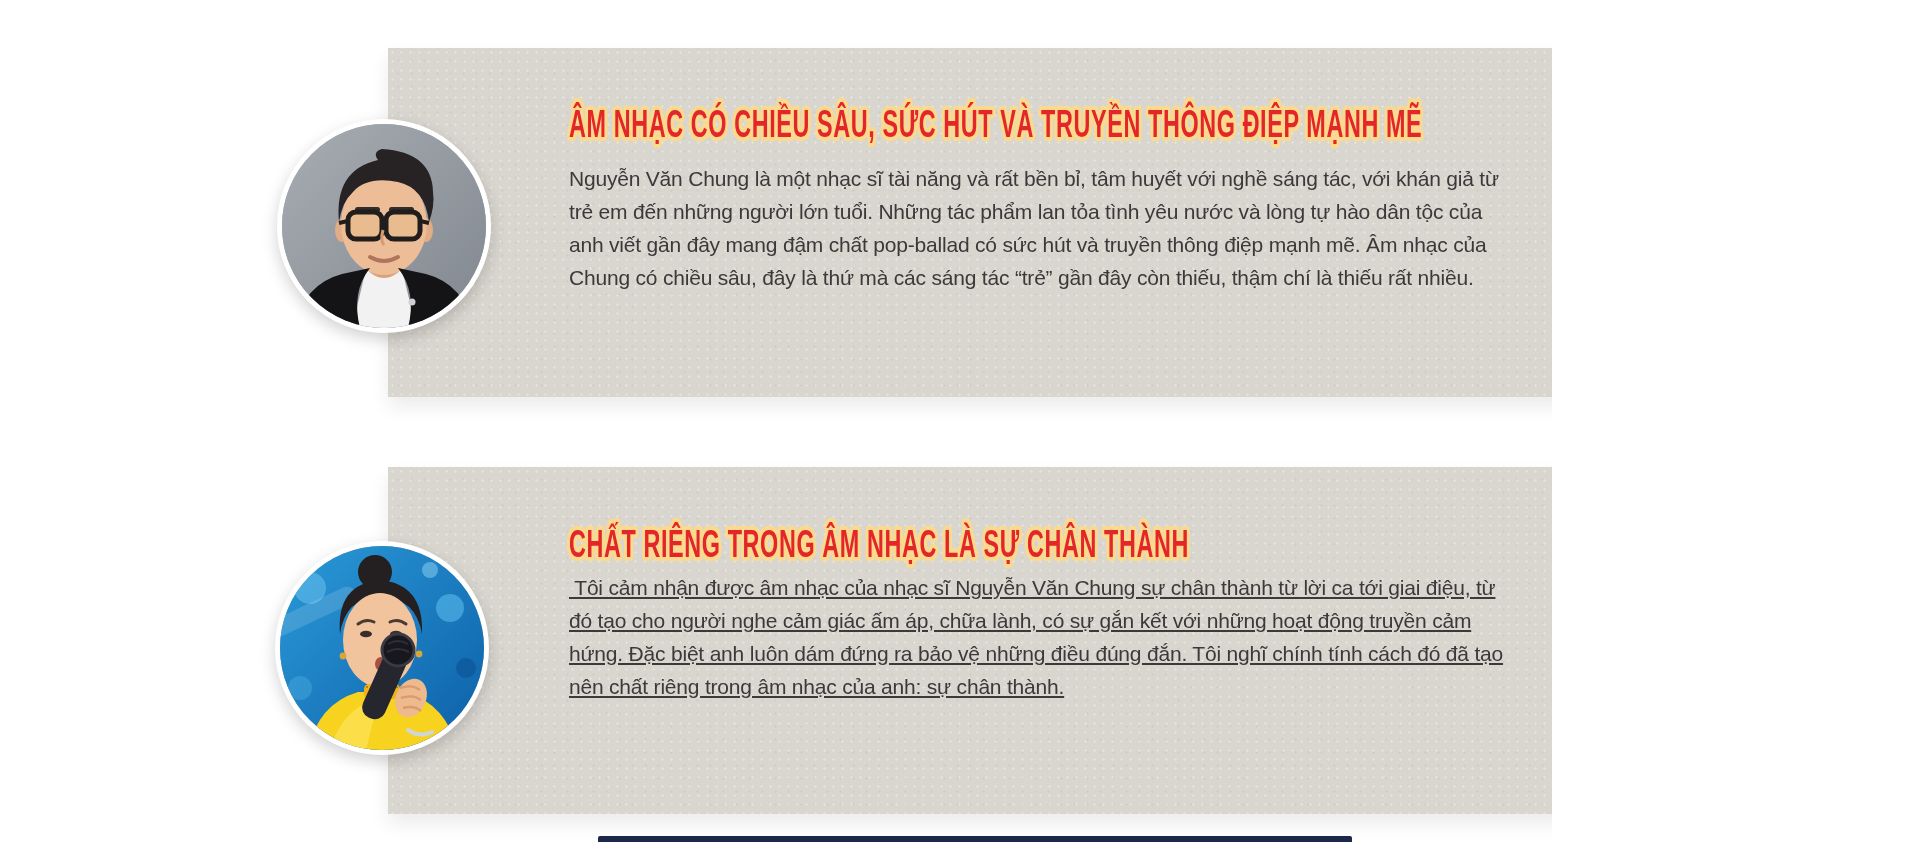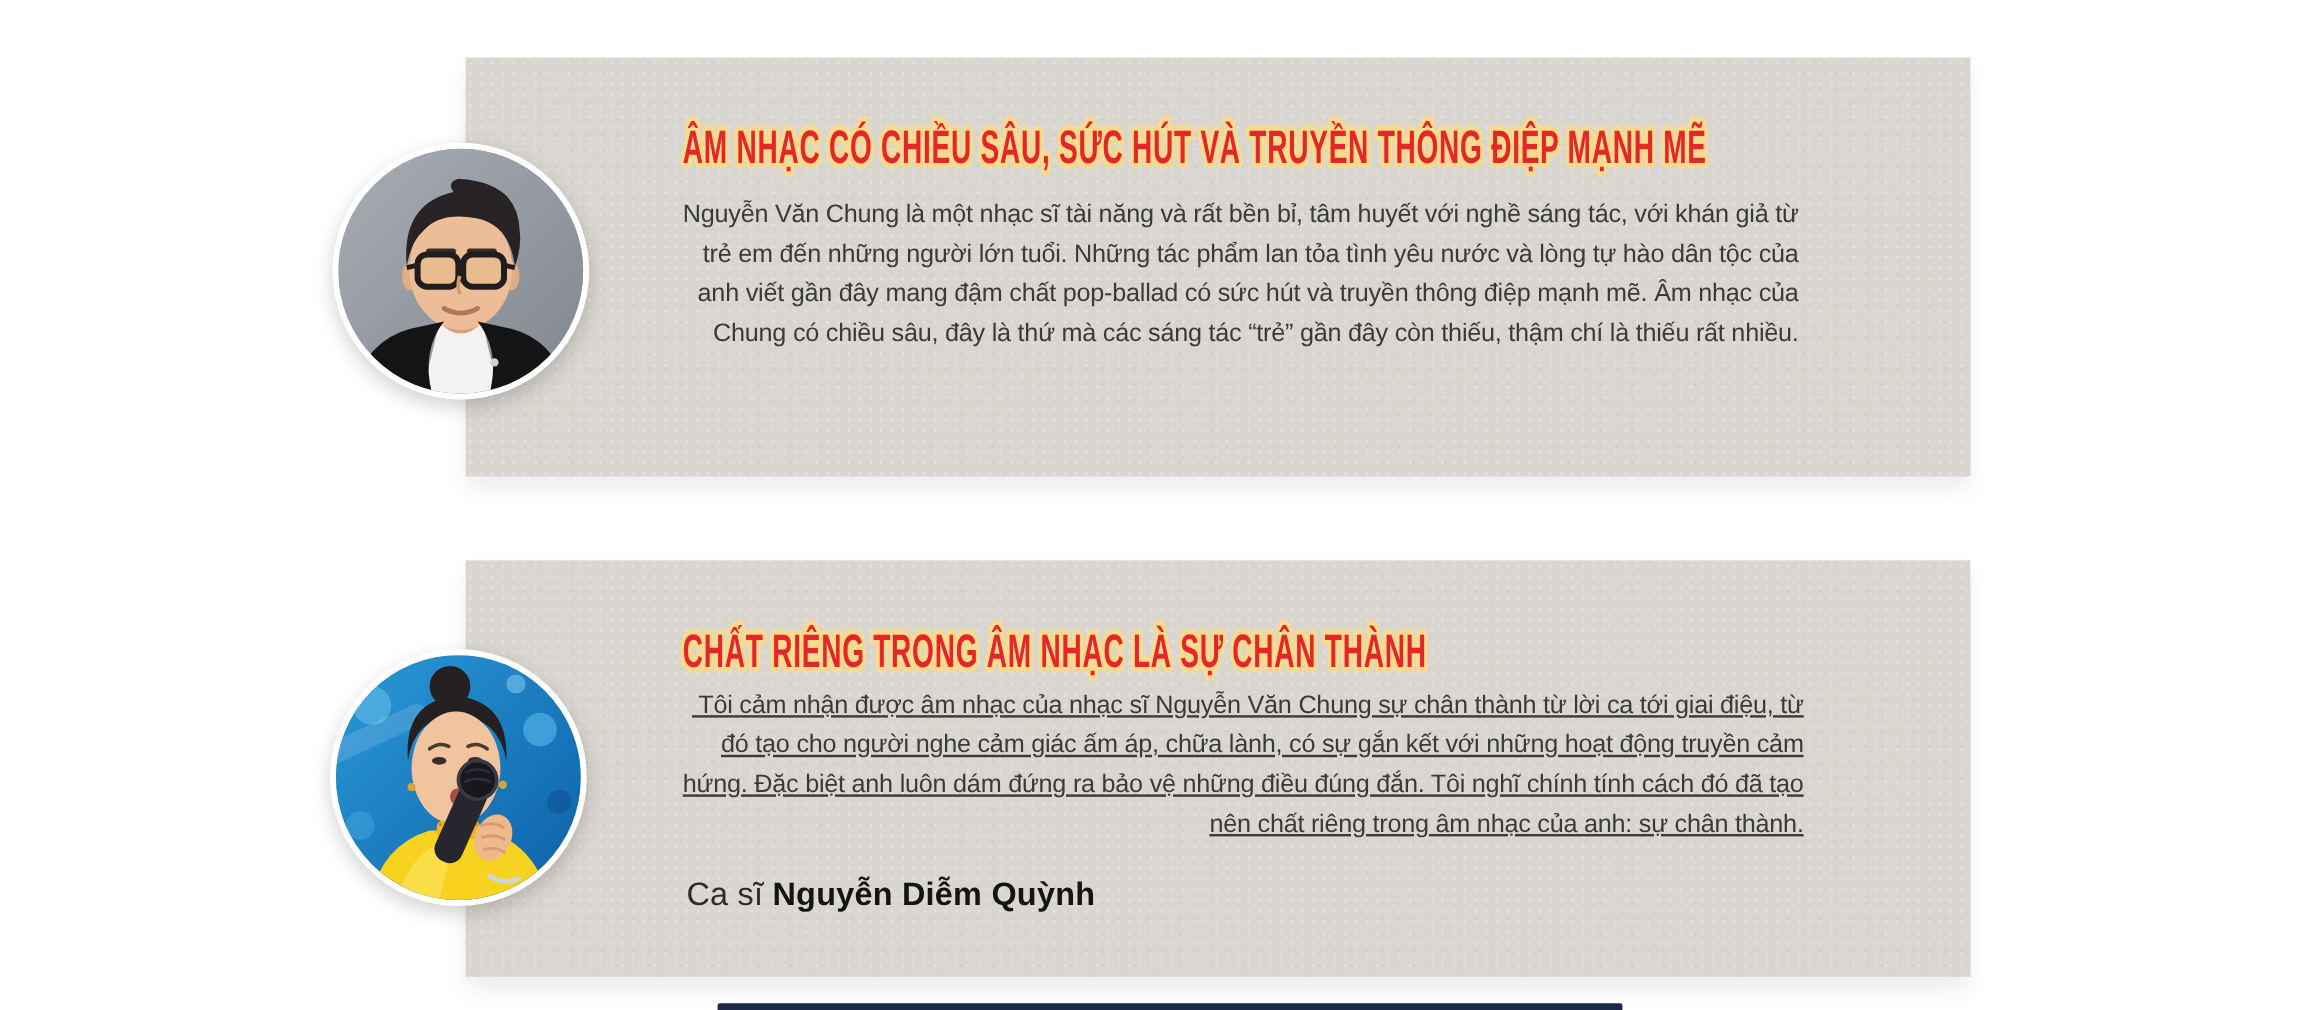--- a/index.html
+++ b/index.html
@@ -1,17 +1,17 @@
 <!DOCTYPE html>
 <html style="--card_bg: #d9d5cf; --heading_fill: #e2262a; --heading_stroke: #fbda8e; --body_text: #3a3a3a; --bottom_strip: #1c2749;"><head>
 <meta charset="utf-8">
 <style>
   html,body{margin:0;padding:0;background:#ffffff;}
   .page{
-    position:relative;width:1920px;height:842px;overflow:hidden;
+    position:relative;width:1552px;height:842px;overflow:hidden;
     font-family:"Liberation Sans","DejaVu Sans",sans-serif;background:#ffffff;
   }
   .card{
     position:absolute;left:388px;width:1254px;
     background-color:var(--card_bg,#d9d5cf);
     background-image:
       radial-gradient(rgba(255,255,255,0.30) 1px, transparent 1.4px),
       radial-gradient(rgba(120,110,100,0.07) 1px, transparent 1.4px);
     background-size:9px 9px,13px 13px;
     background-position:0 0,4px 6px;
@@ -33,21 +33,20 @@
       0 4px 0 var(--heading_stroke,#fbda8e), 0 -4px 0 var(--heading_stroke,#fbda8e),
       4px 3px 0 var(--heading_stroke,#fbda8e), -4px 3px 0 var(--heading_stroke,#fbda8e),
       4px -3px 0 var(--heading_stroke,#fbda8e), -4px -3px 0 var(--heading_stroke,#fbda8e),
       2px 4px 0 var(--heading_stroke,#fbda8e), -2px 4px 0 var(--heading_stroke,#fbda8e),
       2px -4px 0 var(--heading_stroke,#fbda8e), -2px -4px 0 var(--heading_stroke,#fbda8e);
   }
   .quote-body{
     position:absolute;left:181px;margin:0;white-space:pre;
     font-size:21px;line-height:33px;letter-spacing:-0.2px;
     color:var(--body_text,#3a3a3a);
-    text-align:right;
   }
   .attribution{
     position:absolute;left:184px;margin:0;font-size:27px;line-height:1.2;
     letter-spacing:0.2px;white-space:nowrap;
   }
   .attr-role{font-weight:400;color:#2e2c2a;}
   .attr-name{font-weight:700;color:#141414;}
   .bottom-strip{
     position:absolute;left:598px;top:836px;width:754px;height:6px;
     background:var(--bottom_strip,#1c2749);border-radius:2px 2px 0 0;
@@ -135,18 +134,17 @@
         <ellipse cx="131" cy="152" rx="15" ry="20" fill="#eeb98d" transform="rotate(24 131 152)"></ellipse>
         <path d="M120 142 q12 -4 20 2 M121 152 q12 -4 20 2 M123 162 q11 -3 18 3" stroke="#d89c6f" stroke-width="2.4" fill="none"></path>
         <path d="M128 184 q12 8 24 2" stroke="#cfd6da" stroke-width="4" fill="none" stroke-linecap="round"></path>
       </svg>
     </div>
     <h2 class="quote-heading" style="top:57px;">CHẤT RIÊNG TRONG ÂM NHẠC LÀ SỰ CHÂN THÀNH</h2>
     <p class="quote-body" style="top:104px;text-decoration:underline;"> Tôi cảm nhận được âm nhạc của nhạc sĩ Nguyễn Văn Chung sự chân thành từ lời ca tới giai điệu, từ
 đó tạo cho người nghe cảm giác ấm áp, chữa lành, có sự gắn kết với những hoạt động truyền cảm
 hứng. Đặc biệt anh luôn dám đứng ra bảo vệ những điều đúng đắn. Tôi nghĩ chính tính cách đó đã tạo
 nên chất riêng trong âm nhạc của anh: sự chân thành.</p>
-    <p class="attribution" style="top:262px;"><span class="attr-role">Ca sĩ </span><span class="attr-name">Nguyễn Diễm Quỳnh</span></p>
   </section>
 
   <div class="bottom-strip"></div>
 
 </main>
 
 </body></html>

